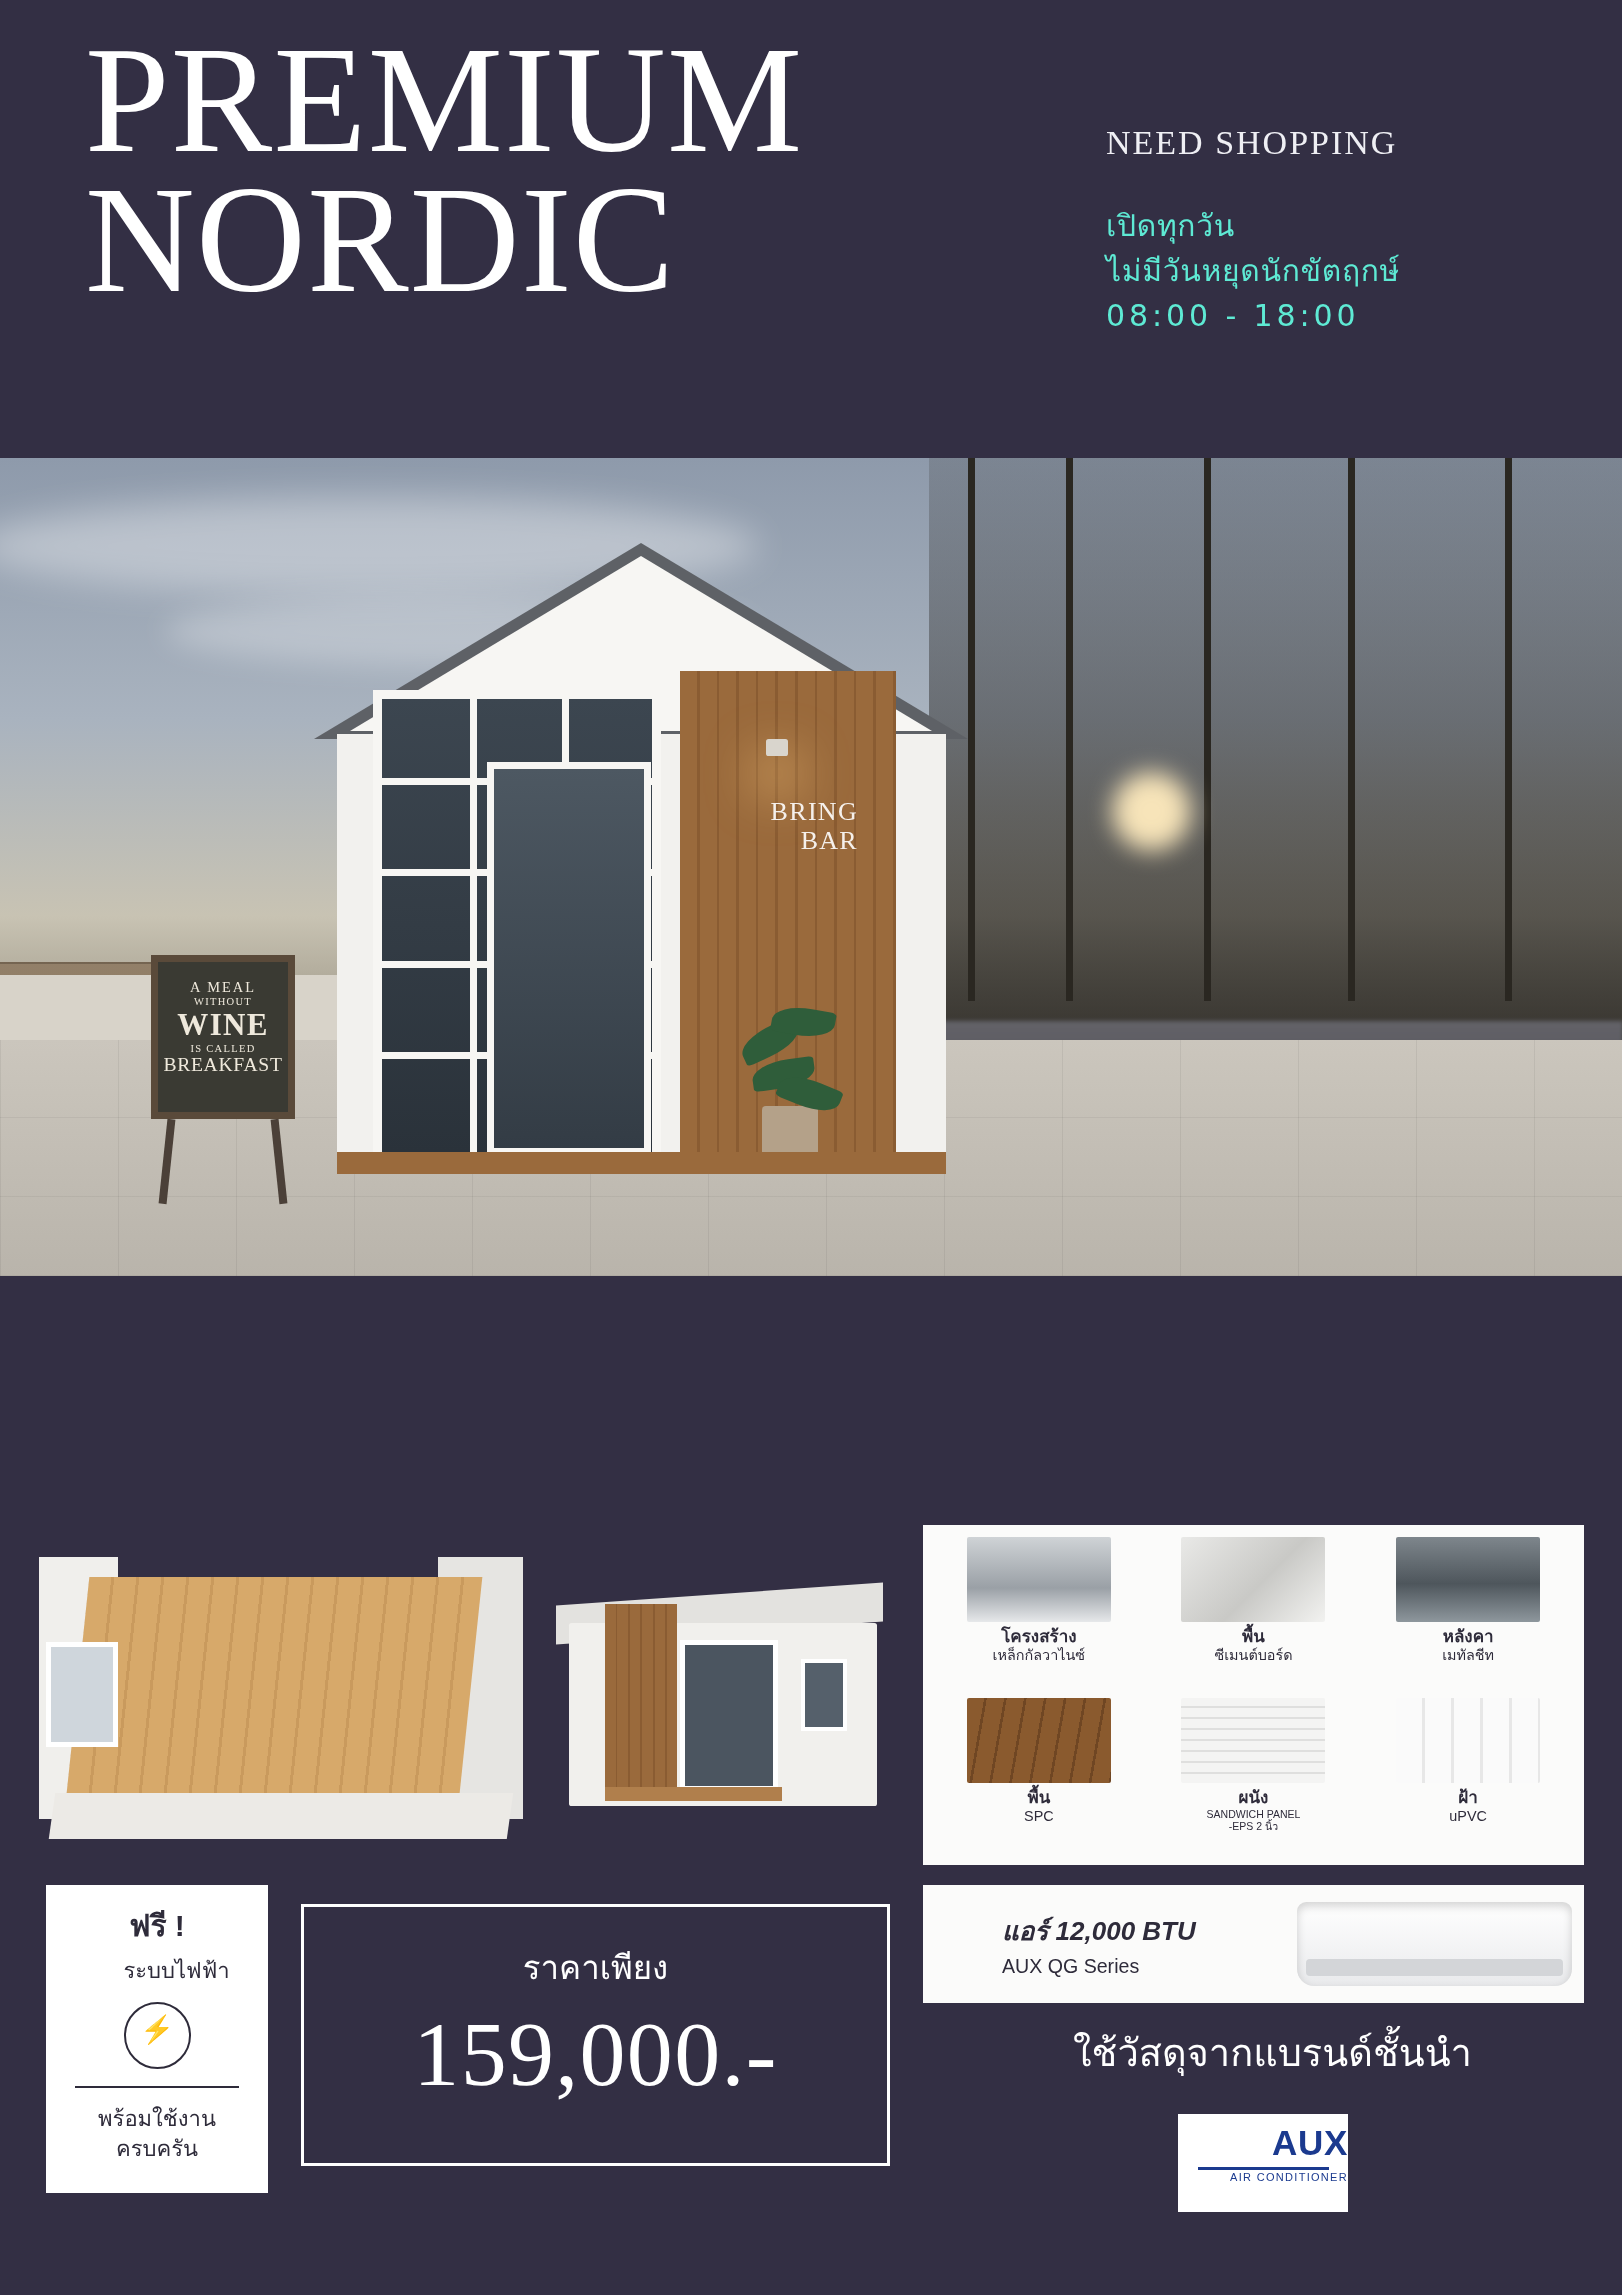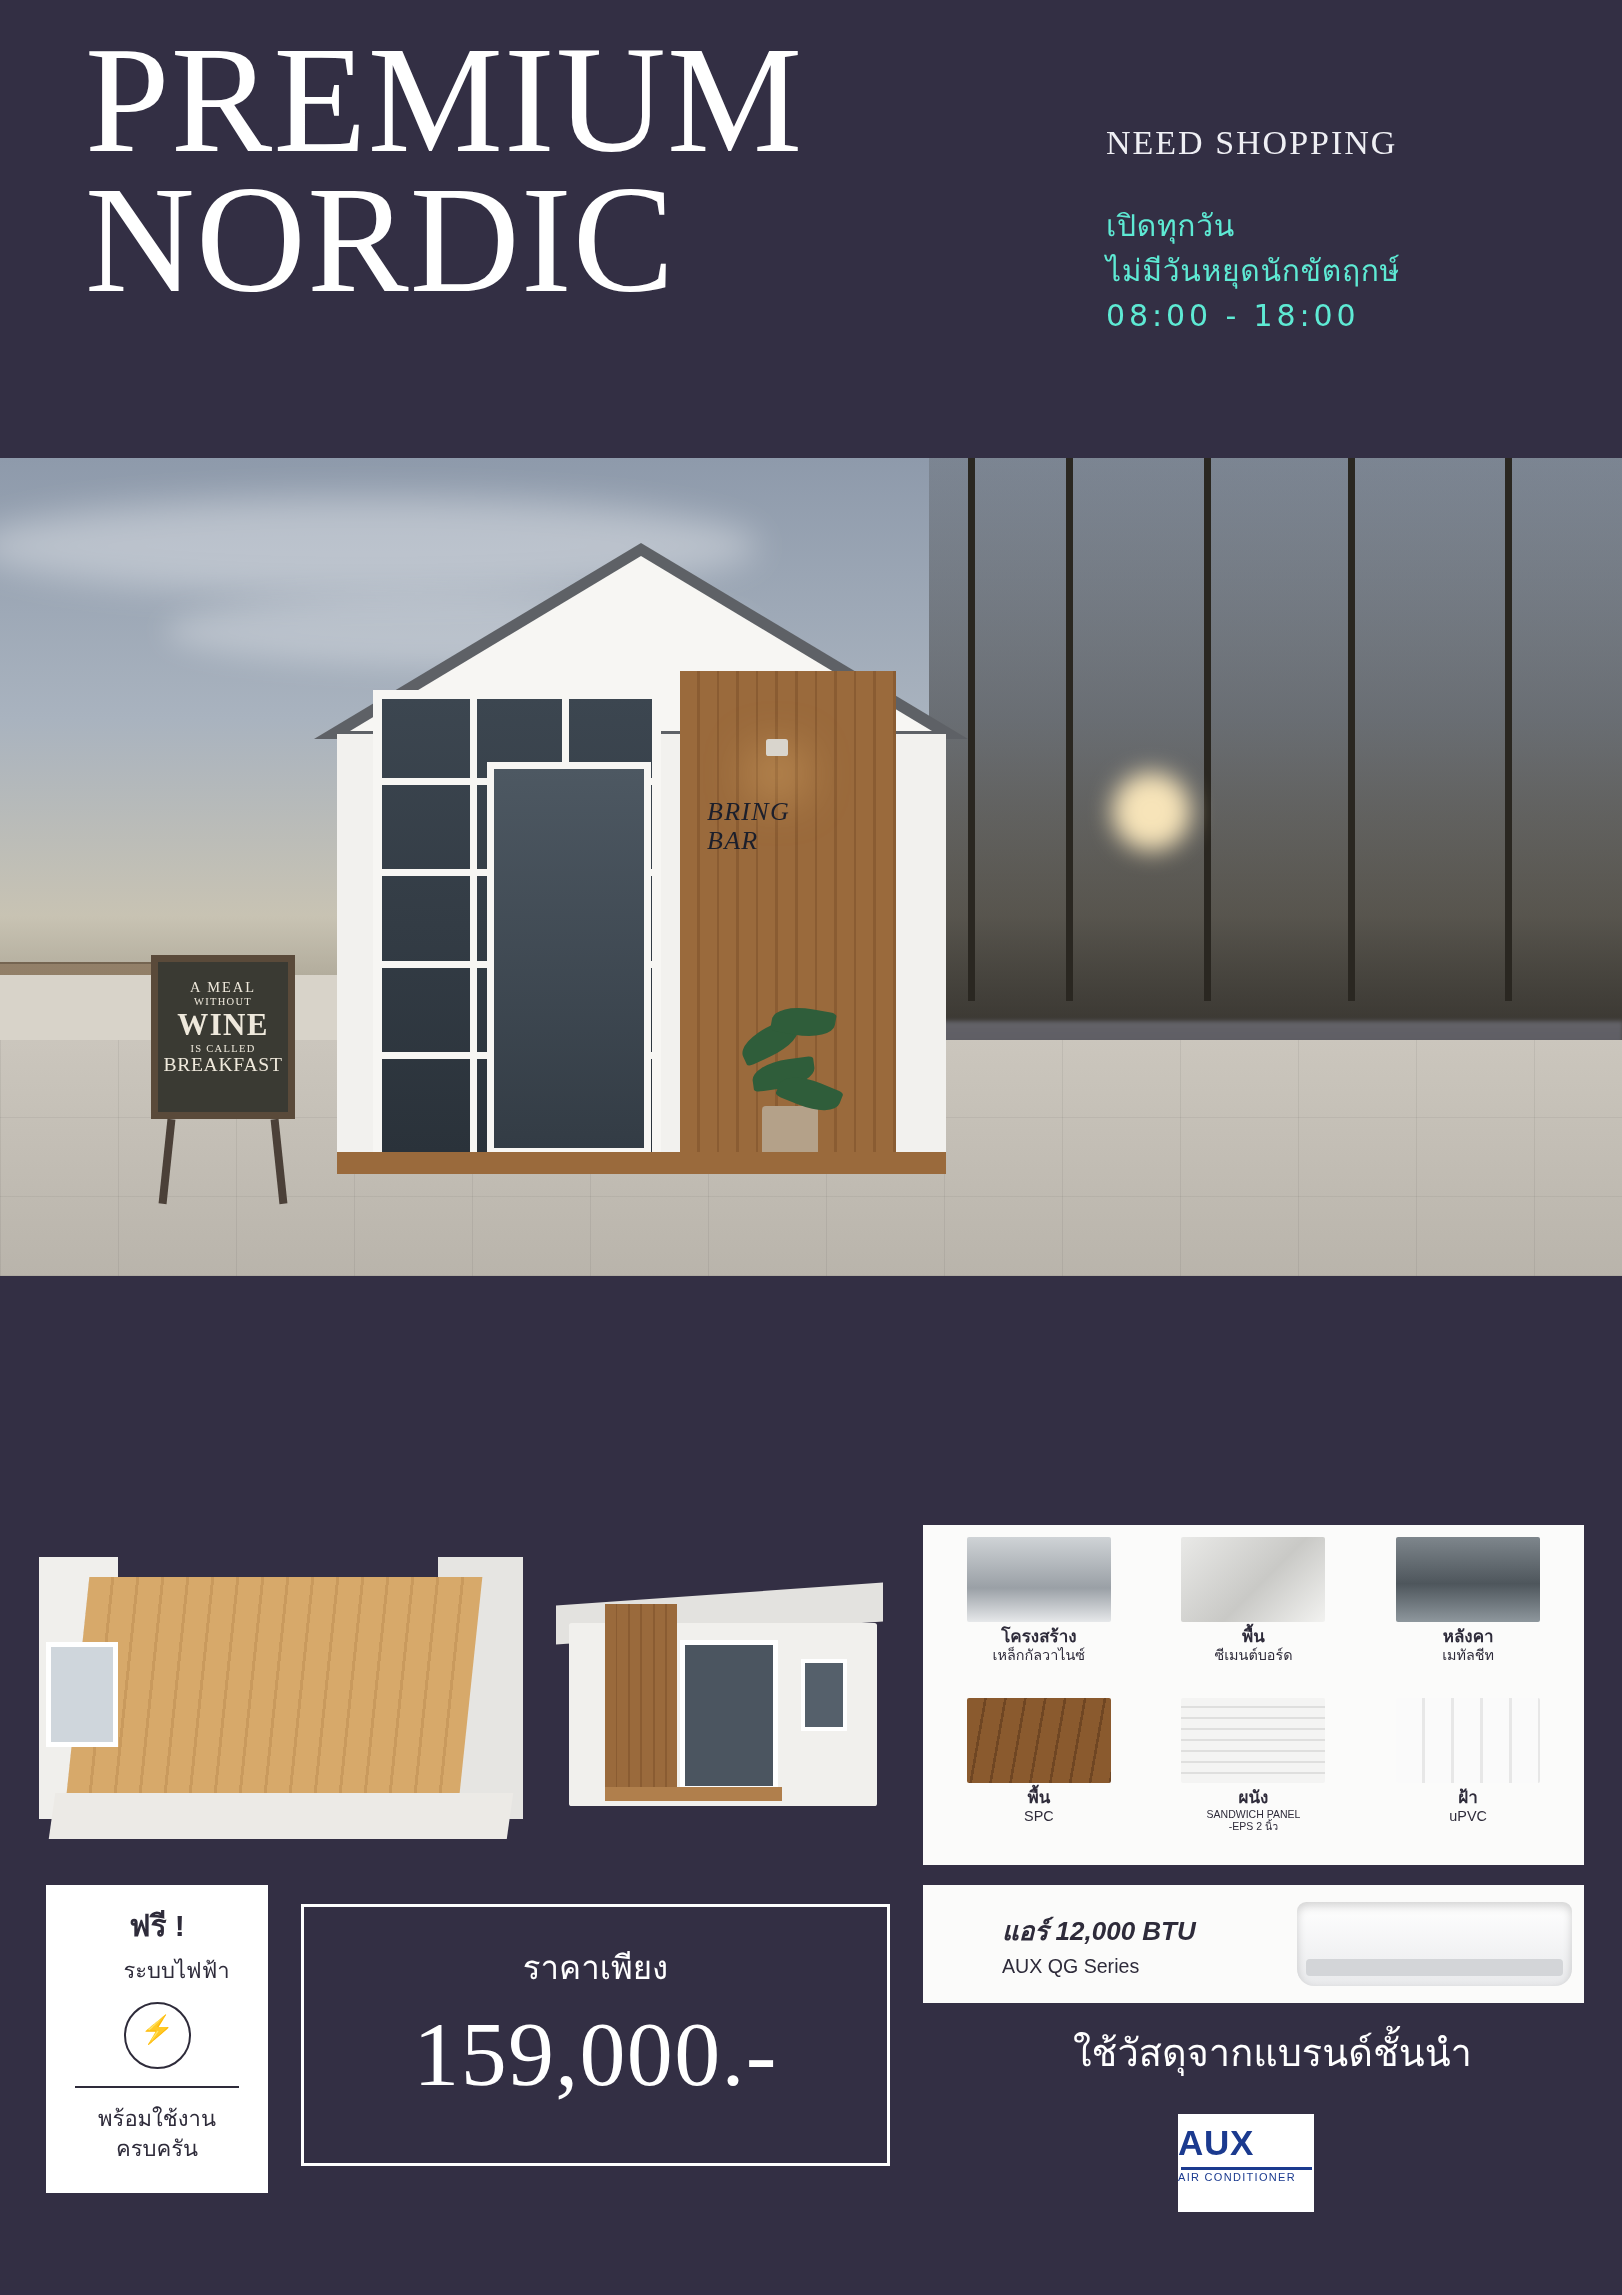--- a/index.html
+++ b/index.html
@@ -34,21 +34,21 @@
   
   .cabin{position:absolute;left:314px;top:85px;width:654px;height:661px;}
   .roof{position:absolute;left:0;top:0;width:0;height:0;border-left:327px solid transparent;border-right:327px solid transparent;border-bottom:196px solid #5e6166;}
   .body{position:absolute;left:23px;top:191px;width:609px;height:432px;background:#f2f1ee;}
   .gable{position:absolute;left:36px;top:13px;width:0;height:0;border-left:291px solid transparent;border-right:291px solid transparent;border-bottom:175px solid #f7f6f3;}
   .wood{position:absolute;left:366px;top:128px;width:216px;height:494px;background:repeating-linear-gradient(90deg,#9a6a3c 0 17px,#8a5c32 17px 19.6px);}
   .glass{position:absolute;left:59px;top:147px;width:288px;height:471px;background:linear-gradient(180deg,#3c4650,#2a323a);border:9.2px solid #f7f6f3;box-sizing:border-box;}
   .mull-v{position:absolute;top:0;bottom:0;width:6.5px;background:#f7f6f3;}
   .mull-h{position:absolute;left:0;right:0;height:6.5px;background:#f7f6f3;}
   .door{position:absolute;left:173px;top:219px;width:164px;height:393px;background:linear-gradient(180deg,#4d5862,#333c45);border:7.9px solid #f7f6f3;box-sizing:border-box;}
-  .signboard{position:absolute;left:393px;top:255px;width:151px;height:72px;color:#0f172a;font-family:"Liberation Serif",serif;font-size:26px;text-align:left;line-height:1.1;letter-spacing:1.3px;opacity:.9;font-style:italic;}
+  .signboard{position:absolute;left:393px;top:255px;width:151px;height:72px;color:#ffffff;font-family:"Liberation Serif",serif;font-size:26px;text-align:right;line-height:1.1;letter-spacing:1.3px;opacity:.9;}
   .lamp{position:absolute;left:452px;top:196px;width:22px;height:17px;background:#d9d5cd;border-radius:2.6px;box-shadow:0 26px 46px 15.7px rgba(255,205,130,.35);}
   .plant{position:absolute;left:425px;top:458px;width:98px;height:164px;}
   .pot{position:absolute;left:23px;bottom:0;width:56px;height:59px;background:#b4a189;border-radius:3.9px 3.9px 9.2px 9.2px;}
   .leaf{position:absolute;width:63px;height:27.5px;background:#2f5d3a;border-radius:60% 10% 60% 10%;}
   .deck{position:absolute;left:23px;top:609px;width:609px;height:22px;background:#9a6a3c;}
   
   .chalk{position:absolute;left:151px;top:497px;width:144px;height:164px;background:#3a3a33;border:7.9px solid #5a4a3a;box-sizing:border-box;color:#efe9dc;text-align:center;font-family:"Liberation Serif",serif;}
   .chalk .l1{font-size:14.4px;margin-top:17px;letter-spacing:2px;font-family:Liberation Serif, serif;}
   .chalk .l2{font-size:10.5px;letter-spacing:1.3px;}
   .chalk .l3{font-size:31px;font-weight:bold;letter-spacing:1.3px;}
@@ -109,21 +109,21 @@
   .divider{width:164px;height:2px;background:#2e2b3a;margin:17px auto 0;}
   .free-b{font-size:22px;margin-top:15.7px;line-height:1.35;}
 
   
   .pricebox{position:absolute;left:301px;top:1904px;width:589px;height:262px;border:3.9px solid #fff;box-sizing:border-box;text-align:center;}
   .price-label{font-size:33px;margin-top:34px;font-family:Liberation Sans, sans-serif;}
   .price-num{font-size:92px;font-family:"Liberation Serif",serif;margin-top:6.5px;letter-spacing:1.3px;}
 
   
   .brandline{position:absolute;left:1011px;top:2022px;width:523px;text-align:center;font-size:38px;font-family:"DejaVu Sans",sans-serif;}
-  .auxlogo{position:absolute;left:1178px;top:2114px;width:136px;height:98px;background:#fff;text-align:left;}
+  .auxlogo{position:absolute;left:1178px;top:2114px;width:170px;height:98px;background:#fff;text-align:right;}
   .aux-a{display:inline-block;margin-top:9.2px;font-size:35px;font-weight:bold;color:#1b3a8f;font-family:"Liberation Sans",sans-serif;letter-spacing:0.7px;}
   .aux-sub{font-size:11px;color:#1b3a8f;letter-spacing:1.3px;margin-top:1.3px;}
   .aux-bar{width:131px;height:2.6px;background:#1b3a8f;margin:3.9px auto 0;}
 </style>
 </head>
 <body>
 
 <div class="poster">
 
   <div class="header">

